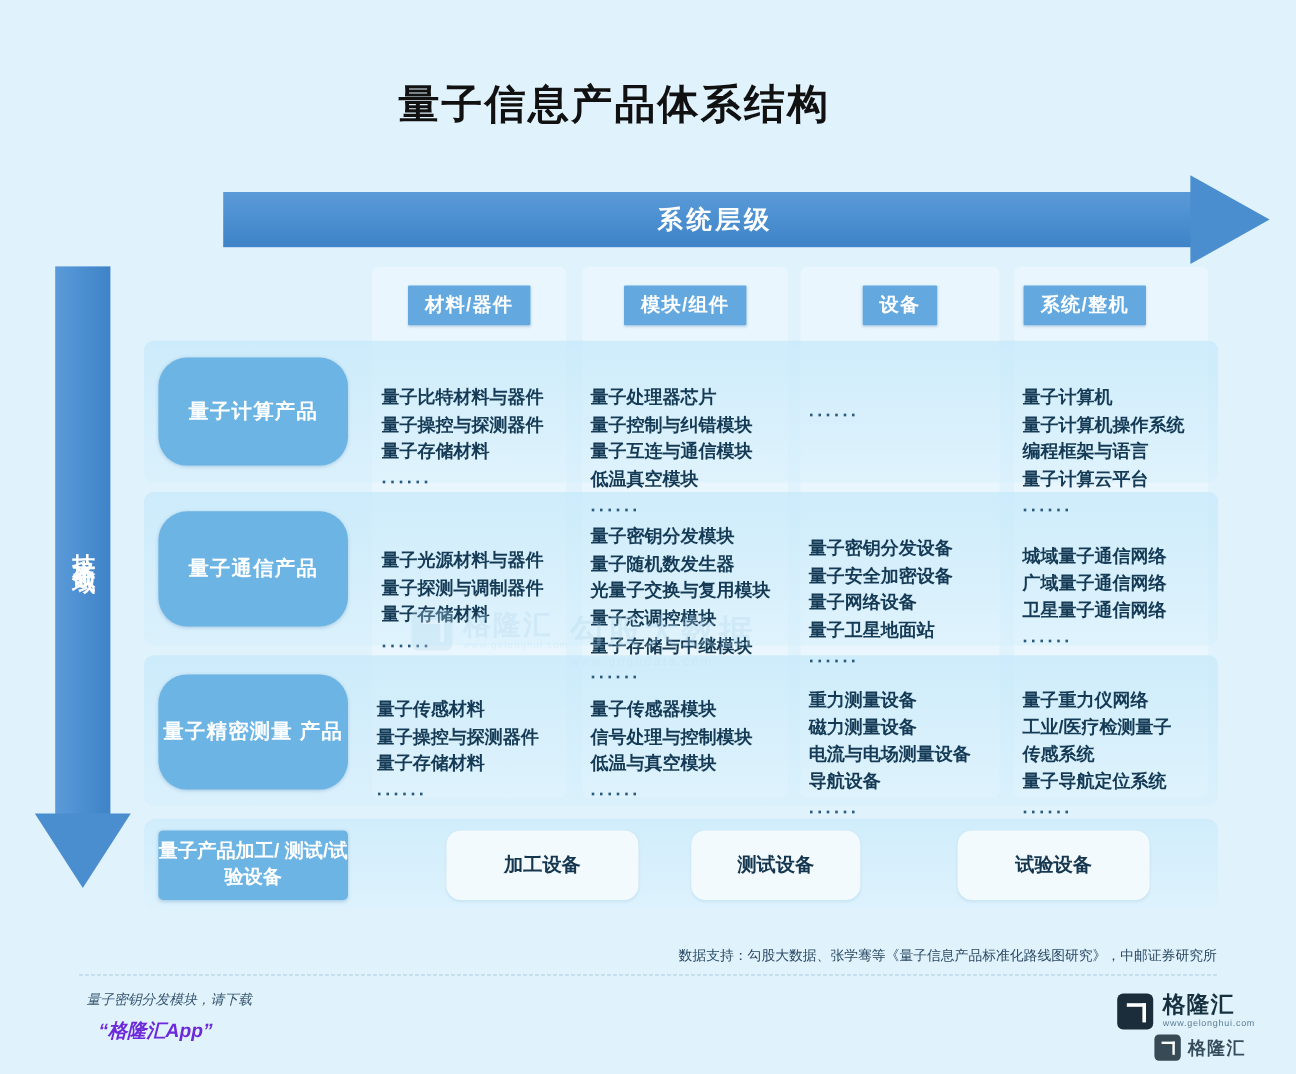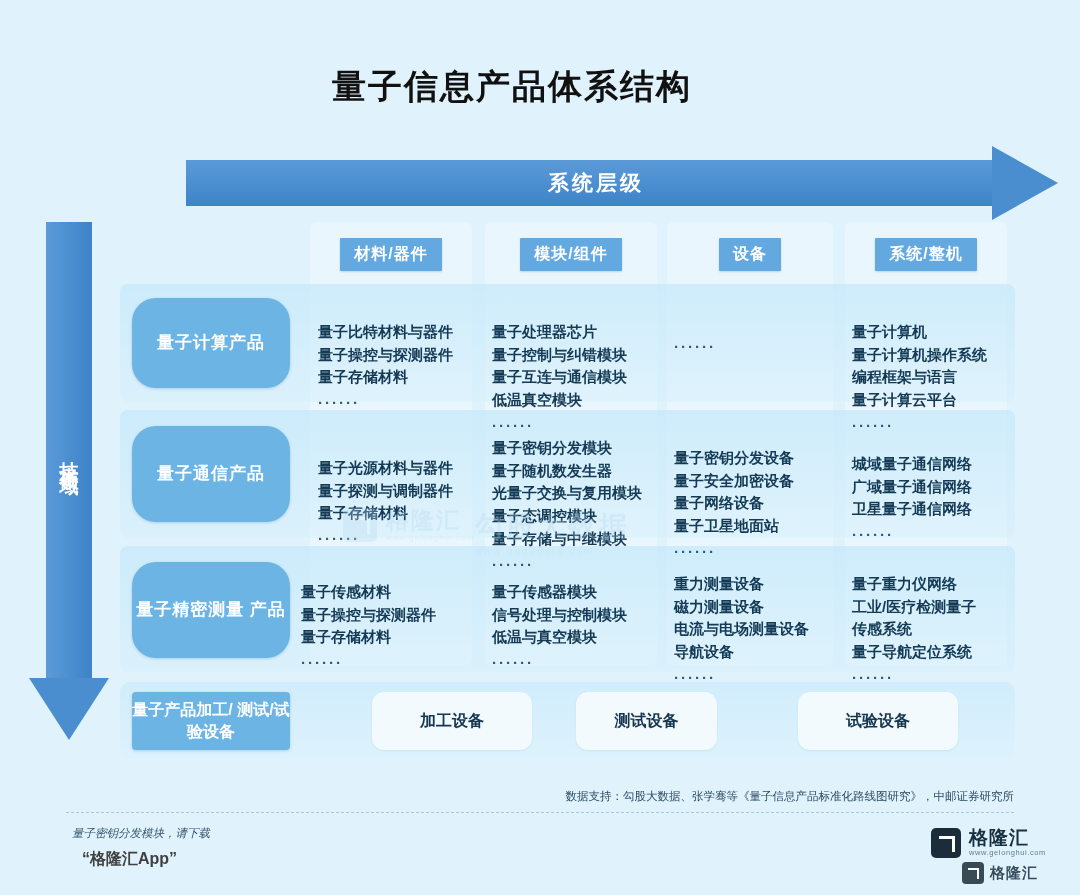--- a/index.html
+++ b/index.html
@@ -173,21 +173,21 @@
     position:absolute; left:0; top:789px; width:1014px;
     text-align:right;
     font-size:11.5px; color:#2a4a63;
   }
   .divider {
     position:absolute; left:66px; top:812px; width:948px; height:0;
     border-top:1px dashed #a9cade;
   }
   .promo { position:absolute; left:72px; top:826px; }
   .promo .l1 { font-size:11.5px; color:#35556e; font-style:italic; }
-  .promo .l2 { font-size:16px; font-weight:bold; color:#404040; margin-top:8px; margin-left:10px; }
+  .promo .l2 { font-size:16px; font-weight:bold; color:#6d28d9; font-style:italic; margin-top:8px; margin-left:10px; }
 
   .brand { position:absolute; left:931px; top:828px; display:flex; align-items:center; gap:8px; }
   .brand .mark {
     width:30px; height:30px; border-radius:5px; background:#1b2d3a; position:relative;
   }
   .brand .mark:after {
     content:""; position:absolute; left:8px; top:8px;
     width:13px; height:13px; border:3px solid #ffffff; border-left:none; border-bottom:none;
   }
   .brand .txtwrap { line-height:1.1; }
@@ -236,21 +236,21 @@
 
     <div class="colhead" style="left:190px; width:162px;">
       <span class="pill-head">材料/器件</span>
     </div>
     <div class="colhead" style="left:365px; width:172px;">
       <span class="pill-head">模块/组件</span>
     </div>
     <div class="colhead" style="left:547px; width:166px;">
       <span class="pill-head">设备</span>
     </div>
-    <div class="colhead" style="left:725px; width:162px;align-items:center;">
+    <div class="colhead" style="left:703px; width:162px;align-items:center;">
       <span class="pill-head">系统/整机</span>
     </div>
 
     <div class="rowlabel r0">量子计算产品</div>
     <div class="rowlabel r1">量子通信产品</div>
     <div class="rowlabel r2">量子精密测量
 产品</div>
 
     <div class="cell" style="left:198px; top:76px; width:162px;">
       <span>量子比特材料与器件
@@ -297,21 +297,21 @@
 量子卫星地面站</span>
       <span class="ellip">······</span>
     </div>
     <div class="cell" style="left:732px; top:208px; width:172px;">
       <span>城域量子通信网络
 广域量子通信网络
 卫星量子通信网络</span>
       <span class="ellip">······</span>
     </div>
 
-    <div class="cell" style="left:181px; top:336px; width:162px;">
+    <div class="cell" style="left:194px; top:336px; width:162px;">
       <span>量子传感材料
 量子操控与探测器件
 量子存储材料</span>
       <span class="ellip">······</span>
     </div>
     <div class="cell" style="left:372px; top:336px; width:180px;">
       <span>量子传感器模块
 信号处理与控制模块
 低温与真空模块</span>
       <span class="ellip">······</span>

